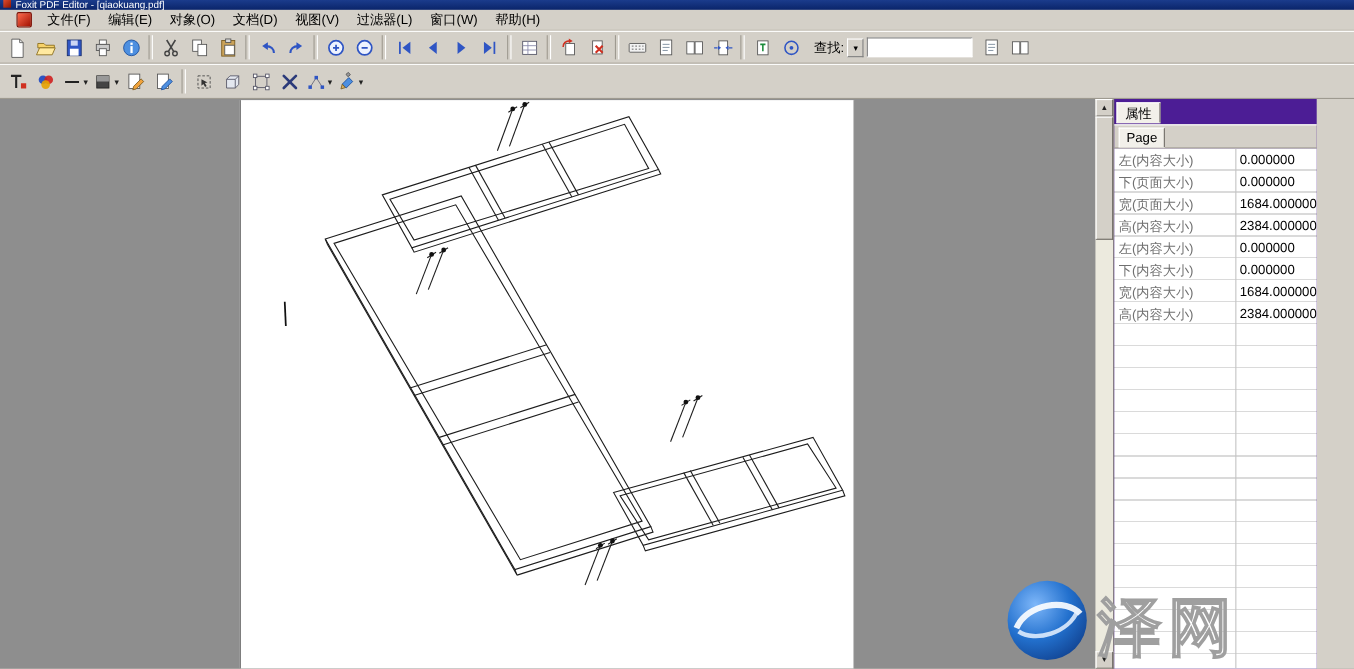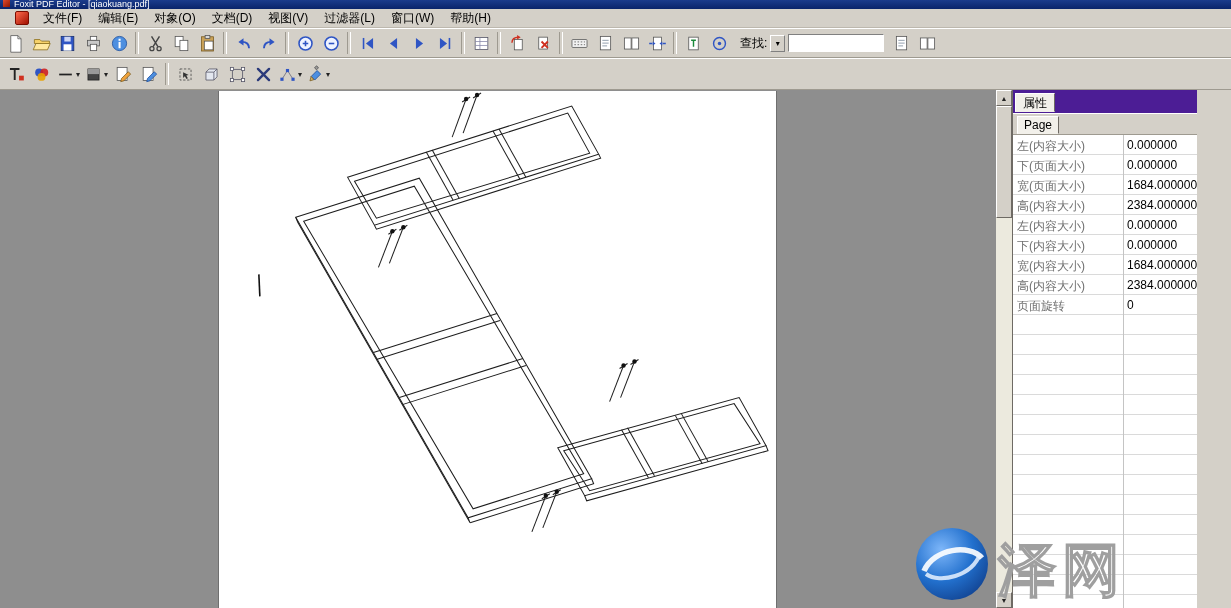--- a/index.html
+++ b/index.html
@@ -585,24 +585,20 @@
           <div class="p-value">0.000000</div>
         </div>
         <div class="prow">
           <div class="p-name">宽(内容大小)</div>
           <div class="p-value">1684.000000</div>
         </div>
         <div class="prow">
           <div class="p-name">高(内容大小)</div>
           <div class="p-value">2384.000000</div>
         </div>
-        <div class="prow">
-          <div class="p-name">页面旋转</div>
-          <div class="p-value">0</div>
-        </div>
       </div>
   </div>
 
 </div>
 
 <svg class="watermark" width="316" height="86" viewBox="0 0 316 86">
   <defs>
     <radialGradient id="wg" cx="35%" cy="30%" r="80%">
       <stop offset="0" stop-color="#7db9ff"></stop>
       <stop offset="0.55" stop-color="#1d6fd1"></stop>

